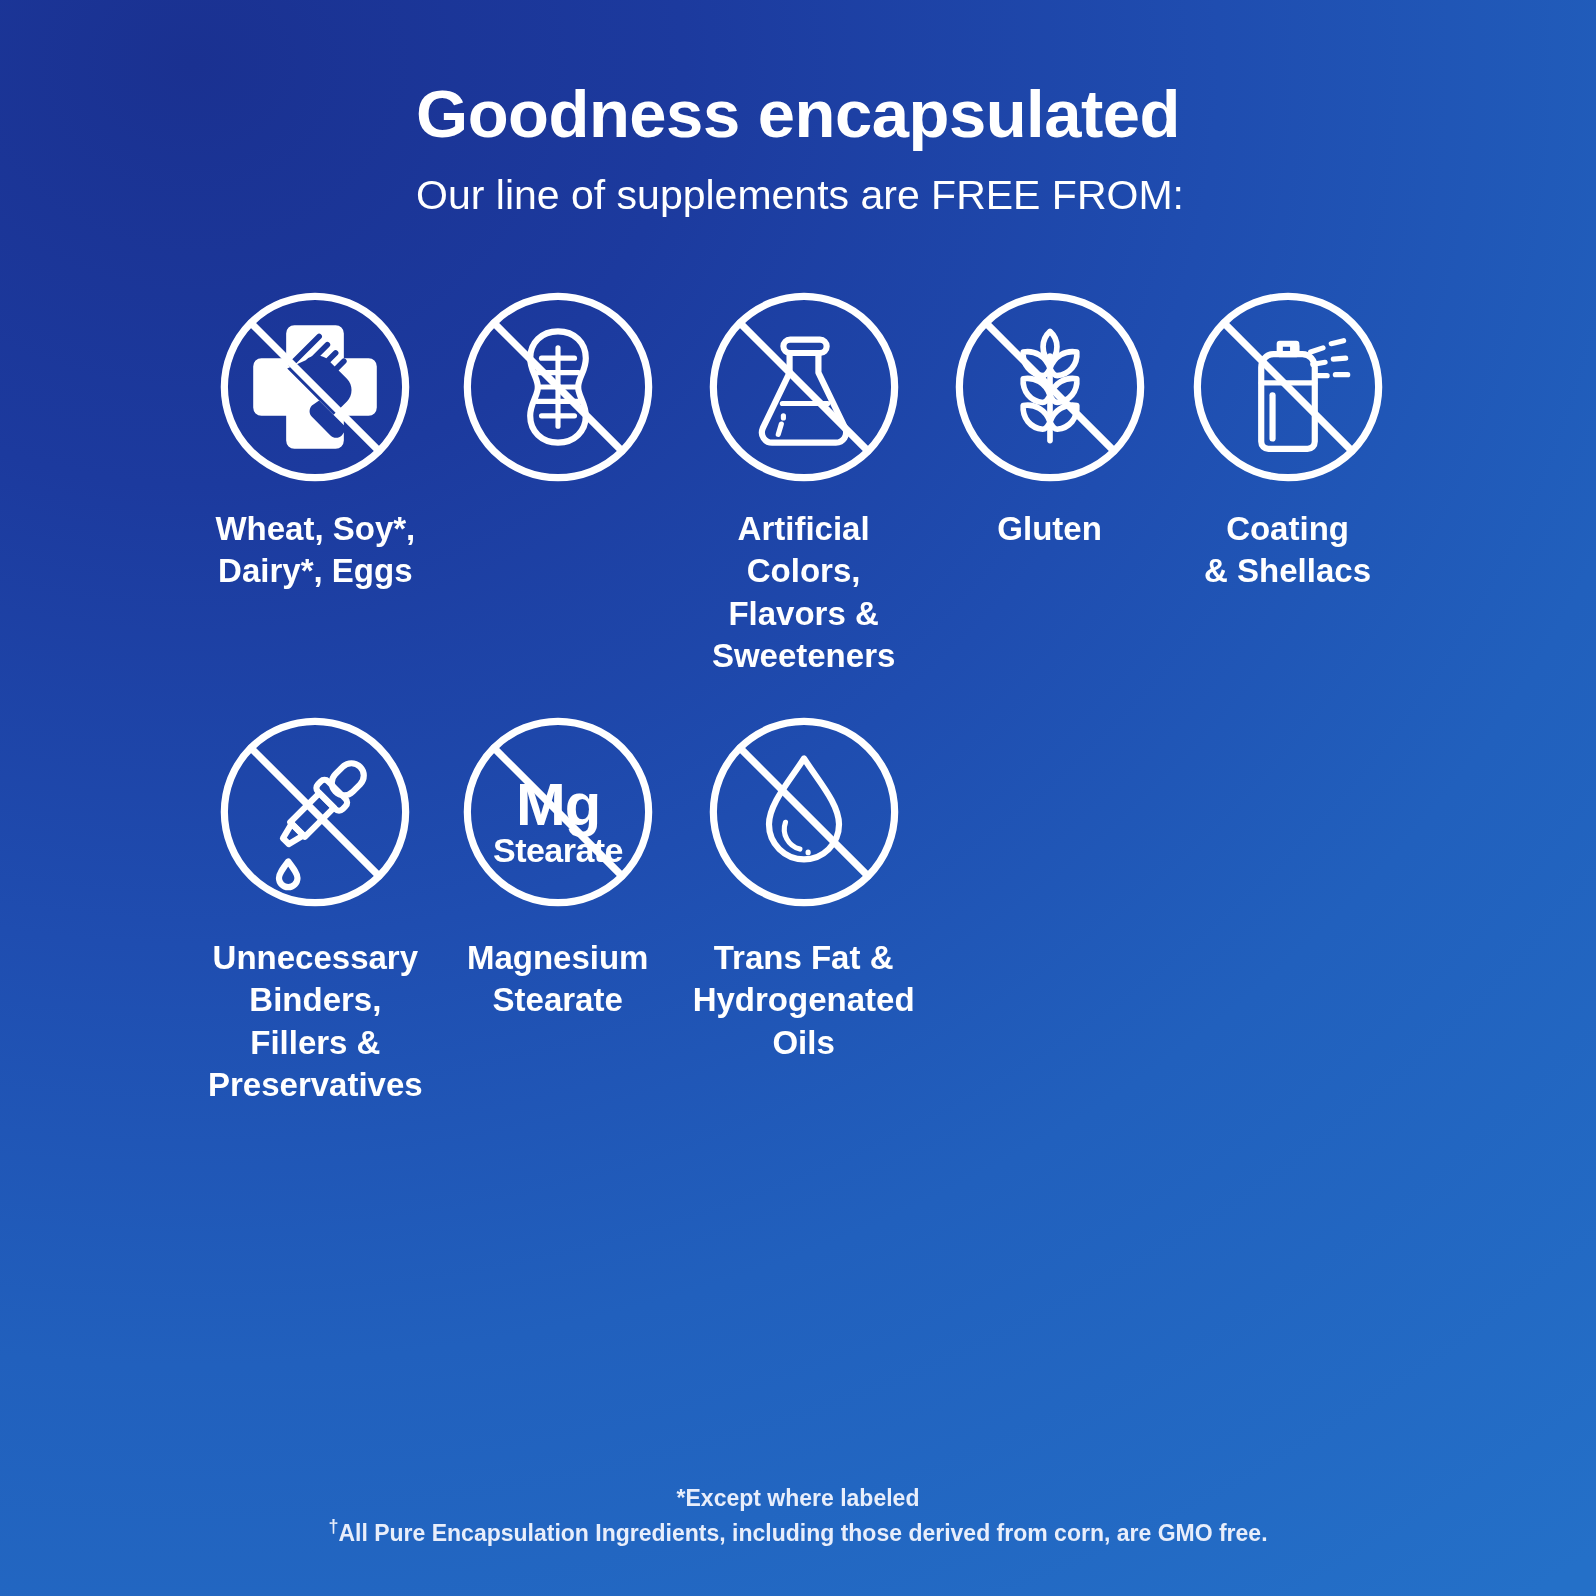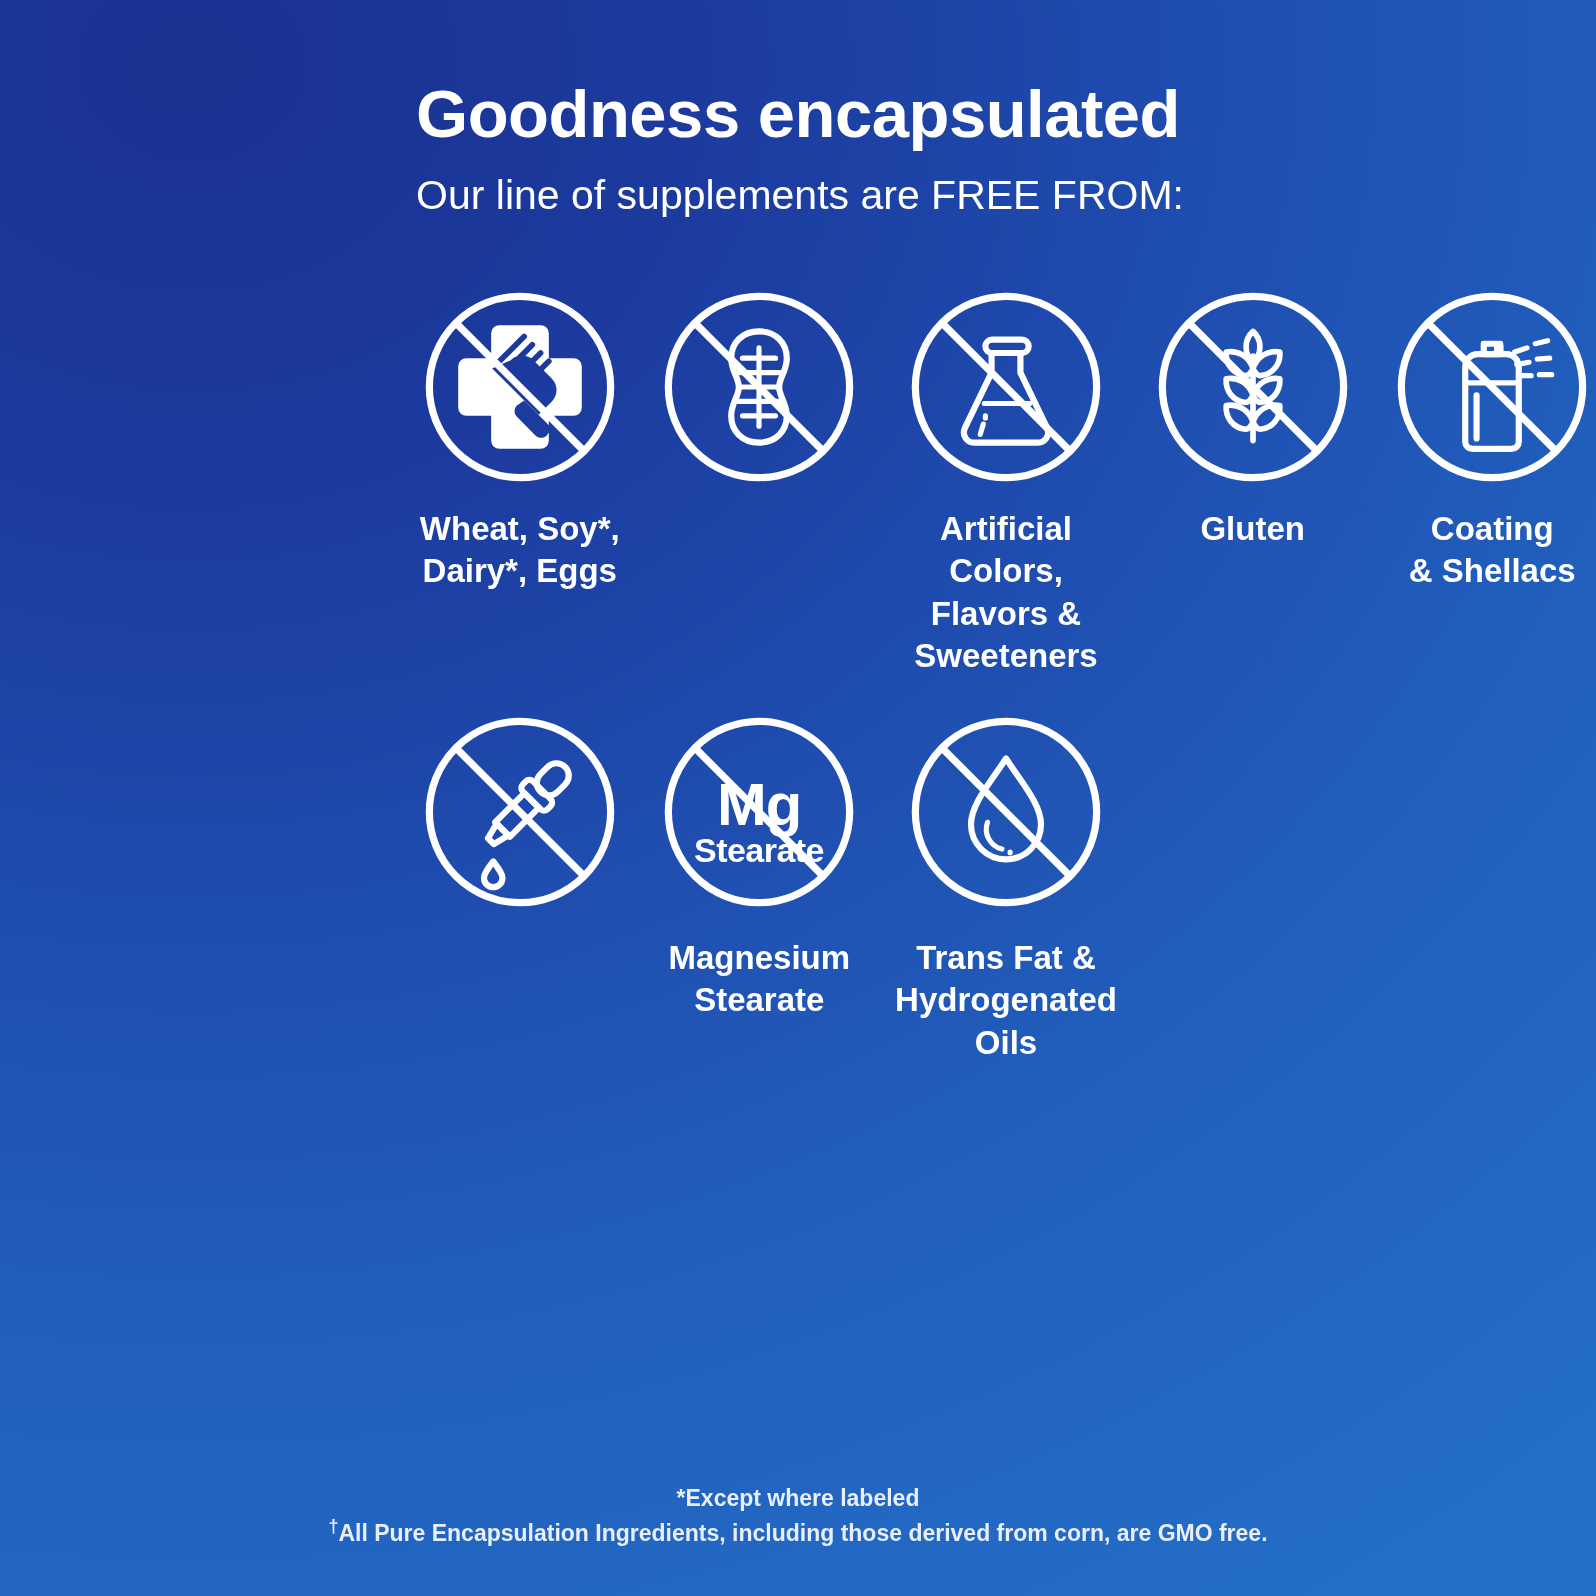--- a/index.html
+++ b/index.html
@@ -17,21 +17,21 @@
 
   .poster {
     position: relative;
     width: 1596px;
     height: 1596px;
     box-sizing: border-box;
     background:
       radial-gradient(ellipse 140% 120% at 12% 4%, #1a3191 0%, #1c3a9e 22%, #1f4db0 46%, #2160bd 68%, #2470c8 100%);
     display: flex;
     flex-direction: column;
-    align-items: flex-end;
+    align-items: center;
   }
 
   
   .header {
     width: 100%;
     text-align: center;
     padding-top: 78px;
   }
   .title {
     color: #ffffff;
@@ -297,20 +297,22 @@
 
             <path d="M92 124 h16 l -4 16 h-8 z"></path>
           </g>
 
           <g fill="none" stroke="#ffffff" stroke-width="6" stroke-linejoin="round">
             <path d="M74 148 c -6 8 -9 12 -9 16 a 9 9 0 0 0 18 0 c 0 -4 -3 -8 -9 -16 z"></path>
           </g>
           <line x1="38" y1="38" x2="162" y2="162" stroke="#ffffff" stroke-width="7" stroke-linecap="round"></line>
         </svg>
       </span>
+      <div class="cell-label">Unnecessary Binders,
+Fillers &amp; Preservatives</div>
     </div>
 
     <div class="cell row3">
       <span class="icon-wrap">
         <svg viewBox="0 0 200 200" aria-hidden="true">
           <circle cx="100" cy="100" r="88" fill="none" stroke="#ffffff" stroke-width="7"></circle>
           <line x1="38" y1="38" x2="162" y2="162" stroke="#ffffff" stroke-width="7" stroke-linecap="round"></line>
           <text class="gmo-text" x="100" y="93" text-anchor="middle" dominant-baseline="central" font-size="58" letter-spacing="-1">Mg</text>
           <text class="gmo-text" x="100" y="137" text-anchor="middle" dominant-baseline="central" font-size="33" letter-spacing="-0.5">Stearate</text>
         </svg>

